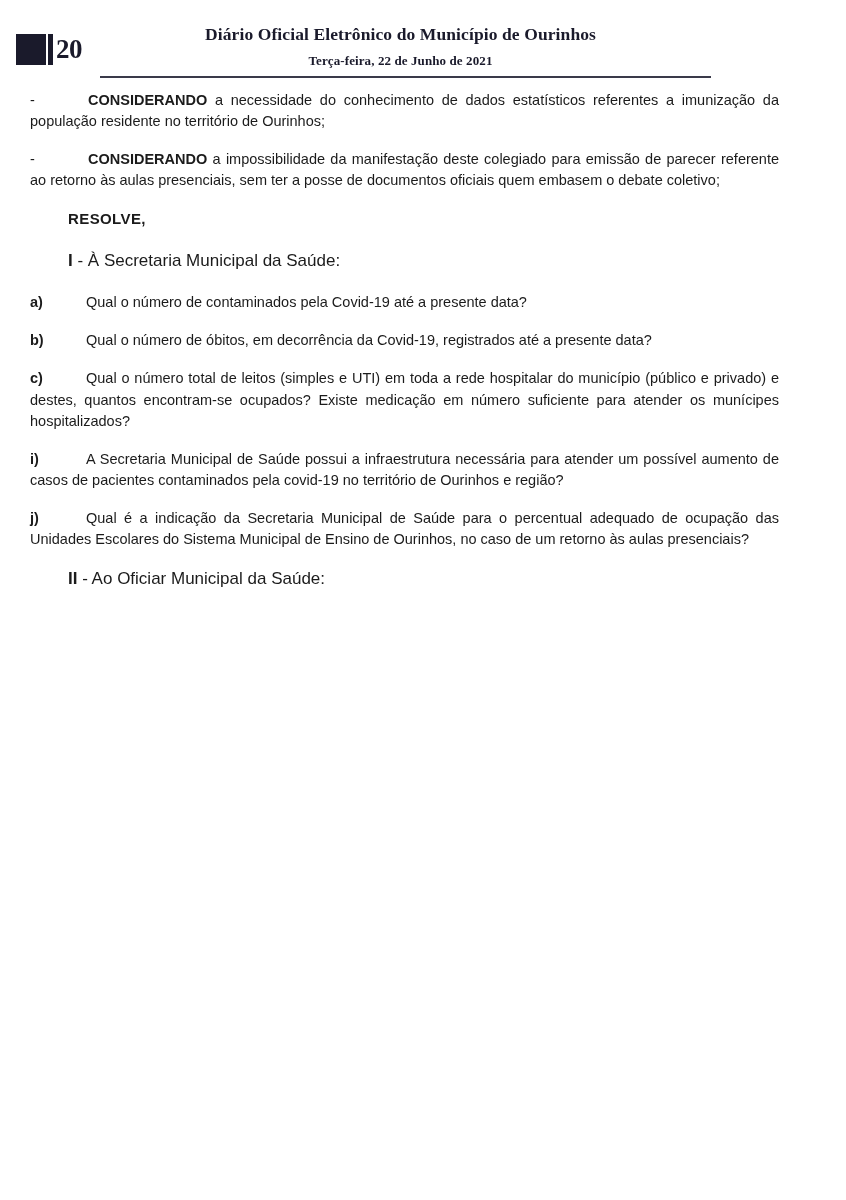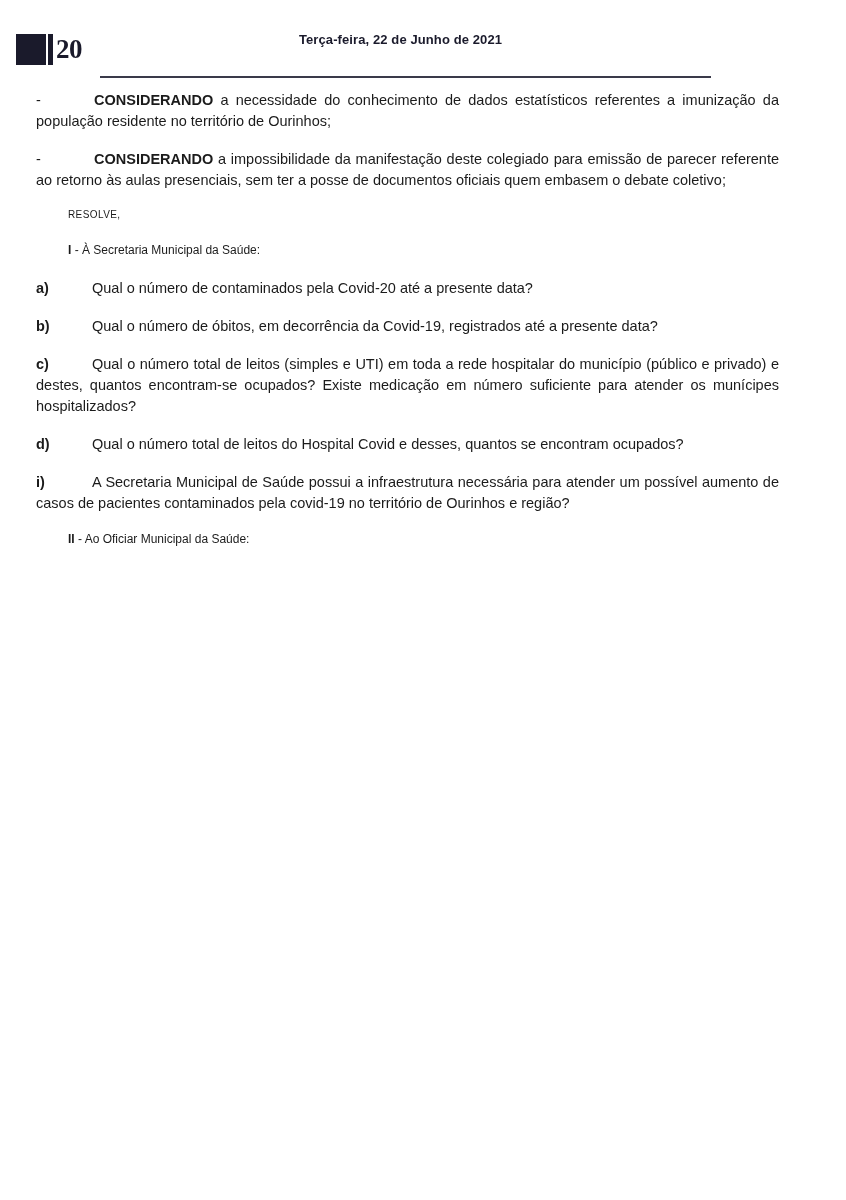--- a/index.html
+++ b/index.html
@@ -61,41 +61,41 @@
     padding-top: 24px;
   }
   .masthead-title {
     font-family: "Liberation Serif", serif;
     font-size: 17.5px;
     font-weight: bold;
     color: #1a1a2b;
     letter-spacing: 0.1px;
   }
   .masthead-date {
-    font-family: Liberation Sans, sans-serif;
+    font-family: Liberation Serif, serif;
     font-size: 13px;
     font-weight: bold;
     color: #1a1a2b;
     margin-top: 8px;
     letter-spacing: 0.1px;
   }
   .header-rule {
     position: absolute;
     left: 100px;
     right: 90px;
     bottom: 8px;
     height: 2px;
     background: #3a3a4a;
   }
   
   .content {
     padding: 4px 22px 0 22px;
   }
   p.para {
-    margin: 0 0 17px 14px;
+    margin: 0 0 17px 8px;
     font-size: 14.5px;
     line-height: 1.45;
     text-align: justify;
     color: #1b1b1b;
   }
   p.para:last-child { margin-bottom: 0; }
   .lead-dash {
     display: inline-block;
     width: 58px;
   }
@@ -108,70 +108,71 @@
     display: inline-block;
     min-width: 18px;
   }
   .item-gap {
     display: inline-block;
     width: 38px;
   }
   .bold { font-weight: bold; }
   .resolve {
     margin: 0 0 19px 0;
-    font-size: 10px;
+    font-size: 15px;
     line-height: 1.45;
-    font-weight: normal;
+    font-weight: bold;
     letter-spacing: 0.4px;
   }
   .roman-line {
     margin: 0 0 19px 0;
-    font-size: 12px;
+    font-size: 17px;
     line-height: 1.45;
   }
 </style>
 </head>
 <body>
 
 <div class="page">
 
   <div class="header">
     <div class="page-number-block">
       <span class="page-number-square"></span>
       <span class="page-number-bar"></span>
       <span class="page-number-text">20</span>
     </div>
     <div class="masthead">
+      <div class="masthead-title">Diário Oficial Eletrônico do Município de Ourinhos</div>
       <div class="masthead-date">Terça-feira, 22 de Junho de 2021</div>
     </div>
     <div class="header-rule"></div>
   </div>
 
   <div class="content">
 
     <p class="para"><span class="lead-dash">-</span><span class="bold">CONSIDERANDO</span><span> a necessidade do conhecimento de dados estatísticos referentes a imunização da população residente no território de Ourinhos;</span></p>
 
     <p class="para"><span class="lead-dash">-</span><span class="bold">CONSIDERANDO</span><span> a impossibilidade da manifestação deste colegiado para emissão de parecer referente ao retorno às aulas presenciais, sem ter a posse de documentos oficiais quem embasem o debate coletivo;</span></p>
 
     <p class="resolve"><span class="indent"></span><span>RESOLVE,</span></p>
 
 
     <p class="roman-line"><span class="indent"></span><span class="bold">I</span><span> - À Secretaria Municipal da Saúde:</span></p>
 
-    <p class="para"><span class="item-letter">a)</span><span class="item-gap"></span><span>Qual o número de contaminados pela Covid-20 até a presente data?</span></p>
+    <p class="para"><span class="item-letter">a)</span><span class="item-gap"></span><span>Qual o número de contaminados pela Covid-19 até a presente data?</span></p>
 
     <p class="para"><span class="item-letter">b)</span><span class="item-gap"></span><span>Qual o número de óbitos, em decorrência da Covid-19, registrados até a presente data?</span></p>
 
     <p class="para"><span class="item-letter">c)</span><span class="item-gap"></span><span>Qual o número total de leitos (simples e UTI) em toda a rede hospitalar do município (público e privado) e destes, quantos encontram-se ocupados? Existe medicação em número suficiente para atender os munícipes hospitalizados?</span></p>
 
-    <p class="para"><span class="item-letter">d)</span><span class="item-gap"></span><span>Qual o número total de leitos do Hospital Covid e desses, quantos se encontram ocupados?</span></p>
 
 
 
 
 
     <p class="para"><span class="item-letter">i)</span><span class="item-gap"></span><span>A Secretaria Municipal de Saúde possui a infraestrutura necessária para atender um possível aumento de casos de pacientes contaminados pela covid-19 no território de Ourinhos e região?</span></p>
 
+    <p class="para"><span class="item-letter">j)</span><span class="item-gap"></span><span>Qual é a indicação da Secretaria Municipal de Saúde para o percentual adequado de ocupação das Unidades Escolares do Sistema Municipal de Ensino de Ourinhos, no caso de um retorno às aulas presenciais?</span></p>
 
     <p class="roman-line"><span class="indent"></span><span class="bold">II</span><span> - Ao Oficiar Municipal da Saúde:</span></p>
 
   </div>
 </div>
 
 </body></html>

